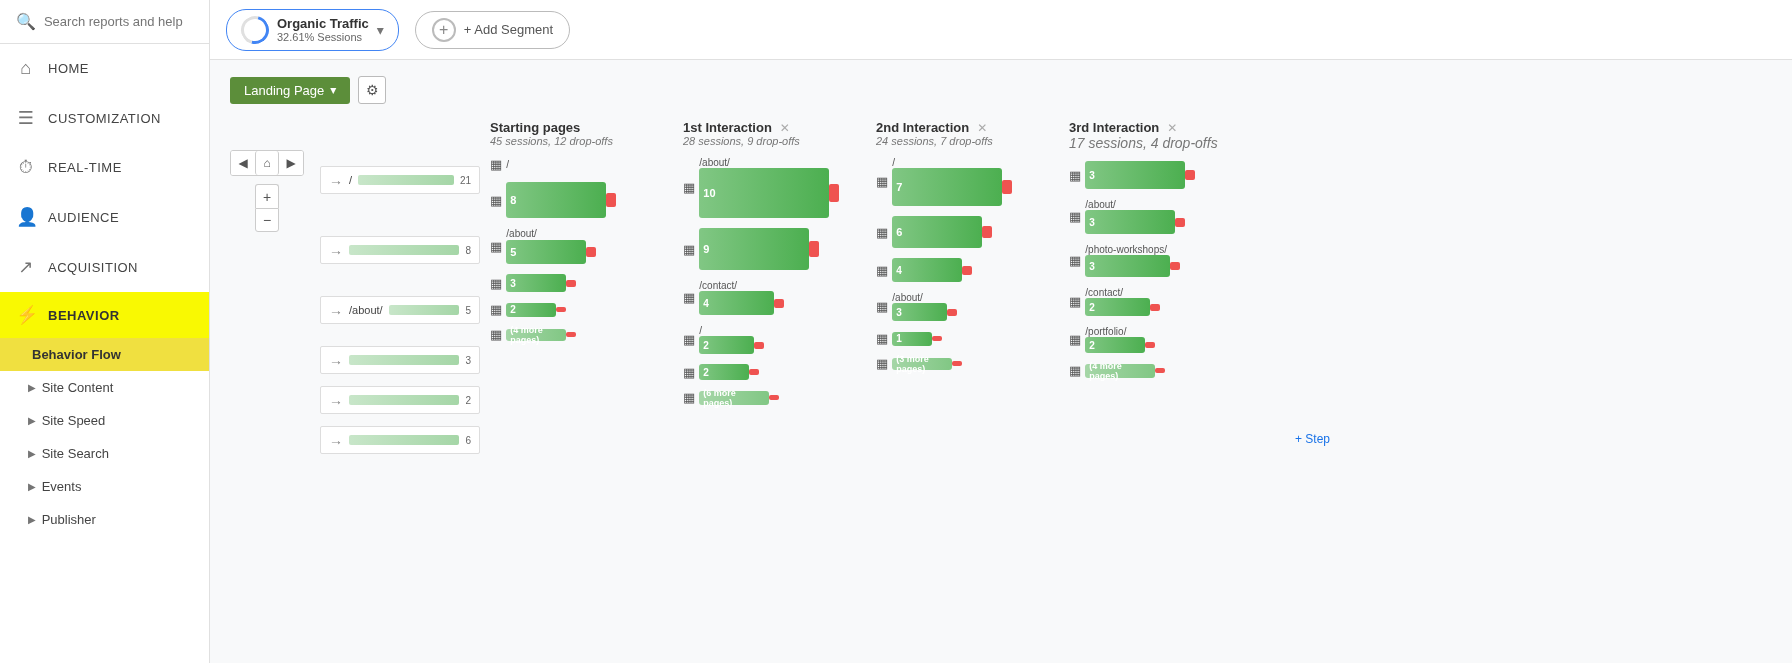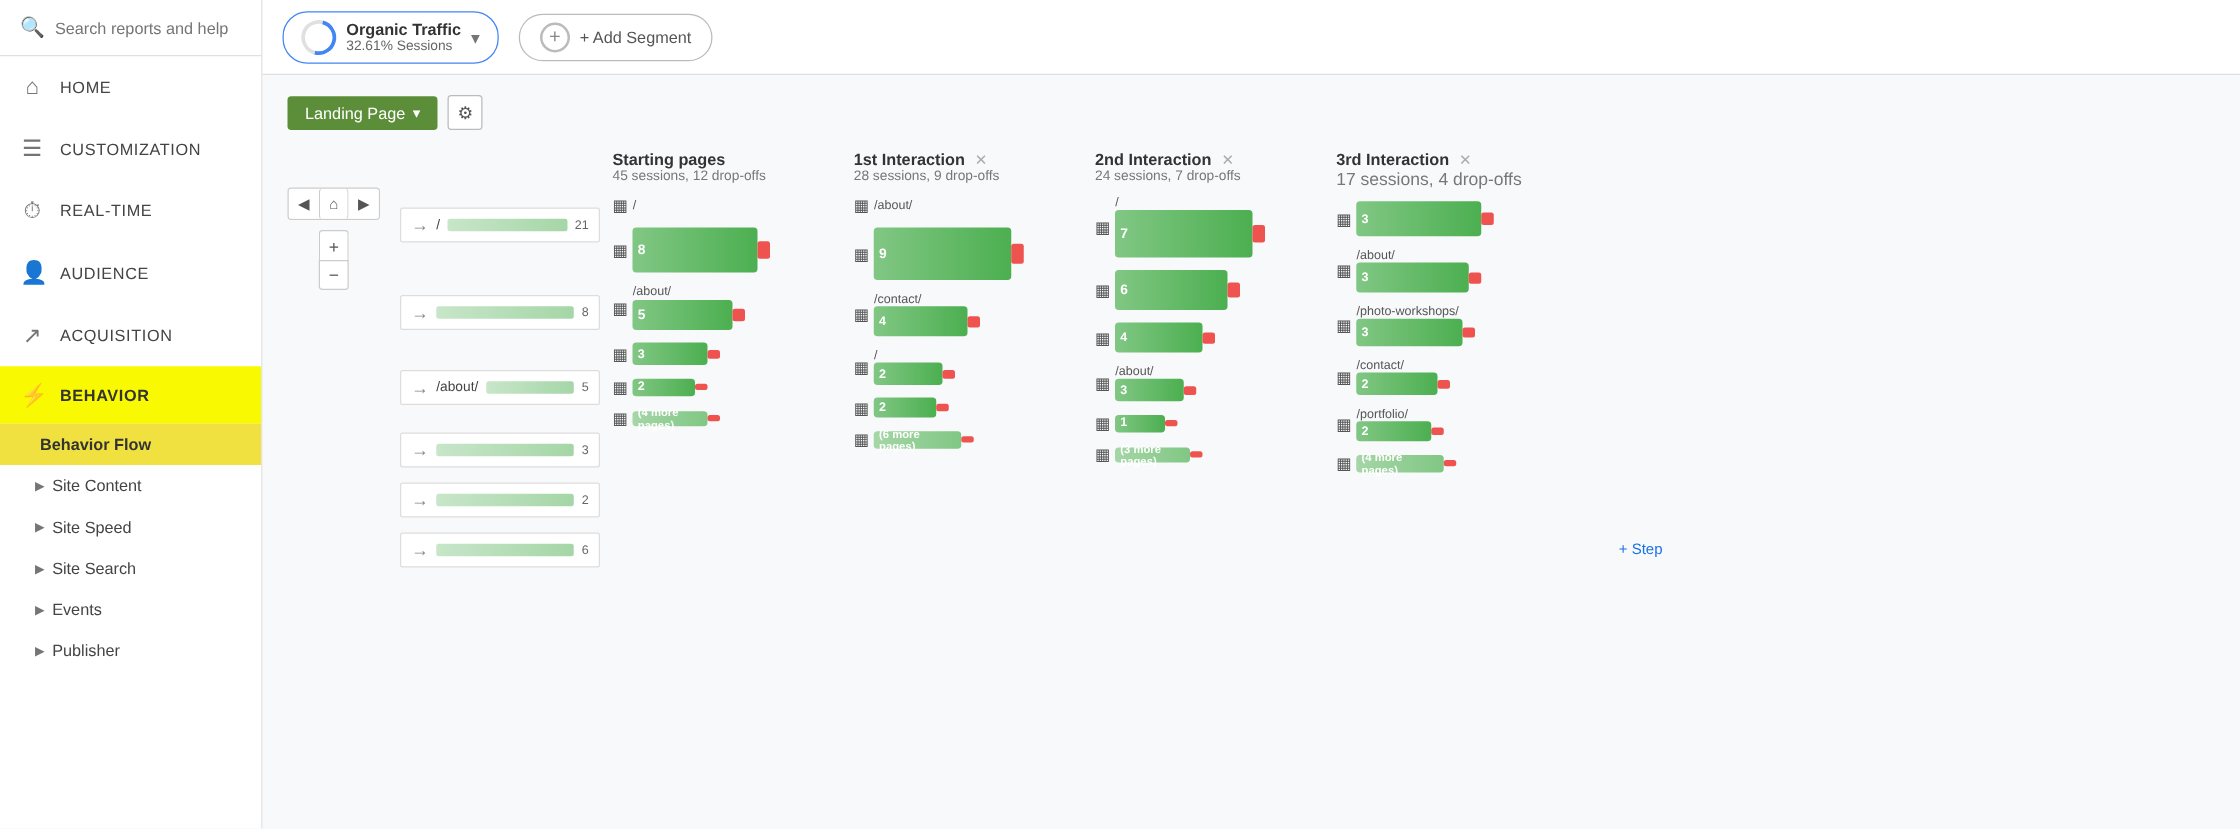--- a/index.html
+++ b/index.html
@@ -188,21 +188,21 @@
 
     .step-col {
       width: 185px;
       margin-right: 20px;
     }
 
     .step-header {
       margin-bottom: 10px;
     }
     .step-title { font-size: 13px; font-weight: bold; color: #333; }
-    .step-info { font-size: 11px; color: #777; }
+    .step-info { font-size: 11px; color: #777; font-style: italic; }
 
     .close-x { color: #aaa; font-size: 12px; margin-left: 4px; cursor: pointer; }
 
     
     .source-node {
       display: flex;
       align-items: center;
       background: #fff;
       border: 1px solid #ddd;
       border-radius: 2px;
@@ -494,20 +494,24 @@
             <div style="display:flex; align-items:center; gap:4px;">
               <span class="step-title" style="font-size:13px; font-weight:bold; color:#333;">1st Interaction</span>
               <span class="close-x">✕</span>
             </div>
             <div class="step-info" style="font-size:11px; color:#777;">28 sessions, 9 drop-offs</div>
           </div>
           <div class="page-bar">
             <span class="page-bar-icon">▦</span>
             <div style="position:relative;">
               <div style="font-size:10px; color:#555;">/about/</div>
+              <div class="page-bar-green" style="width:130px; height:50px;">
+                <span style="font-size:11px; color:#fff; font-weight:bold;">10</span>
+                <div class="drop-red" style="height:18px;"></div>
+              </div>
             </div>
           </div>
           <div class="page-bar">
             <span class="page-bar-icon">▦</span>
             <div style="position:relative;">
               <div class="page-bar-green" style="width:110px; height:42px;">
                 <span style="font-size:11px; color:#fff; font-weight:bold;">9</span>
                 <div class="drop-red" style="height:16px;"></div>
               </div>
             </div>

